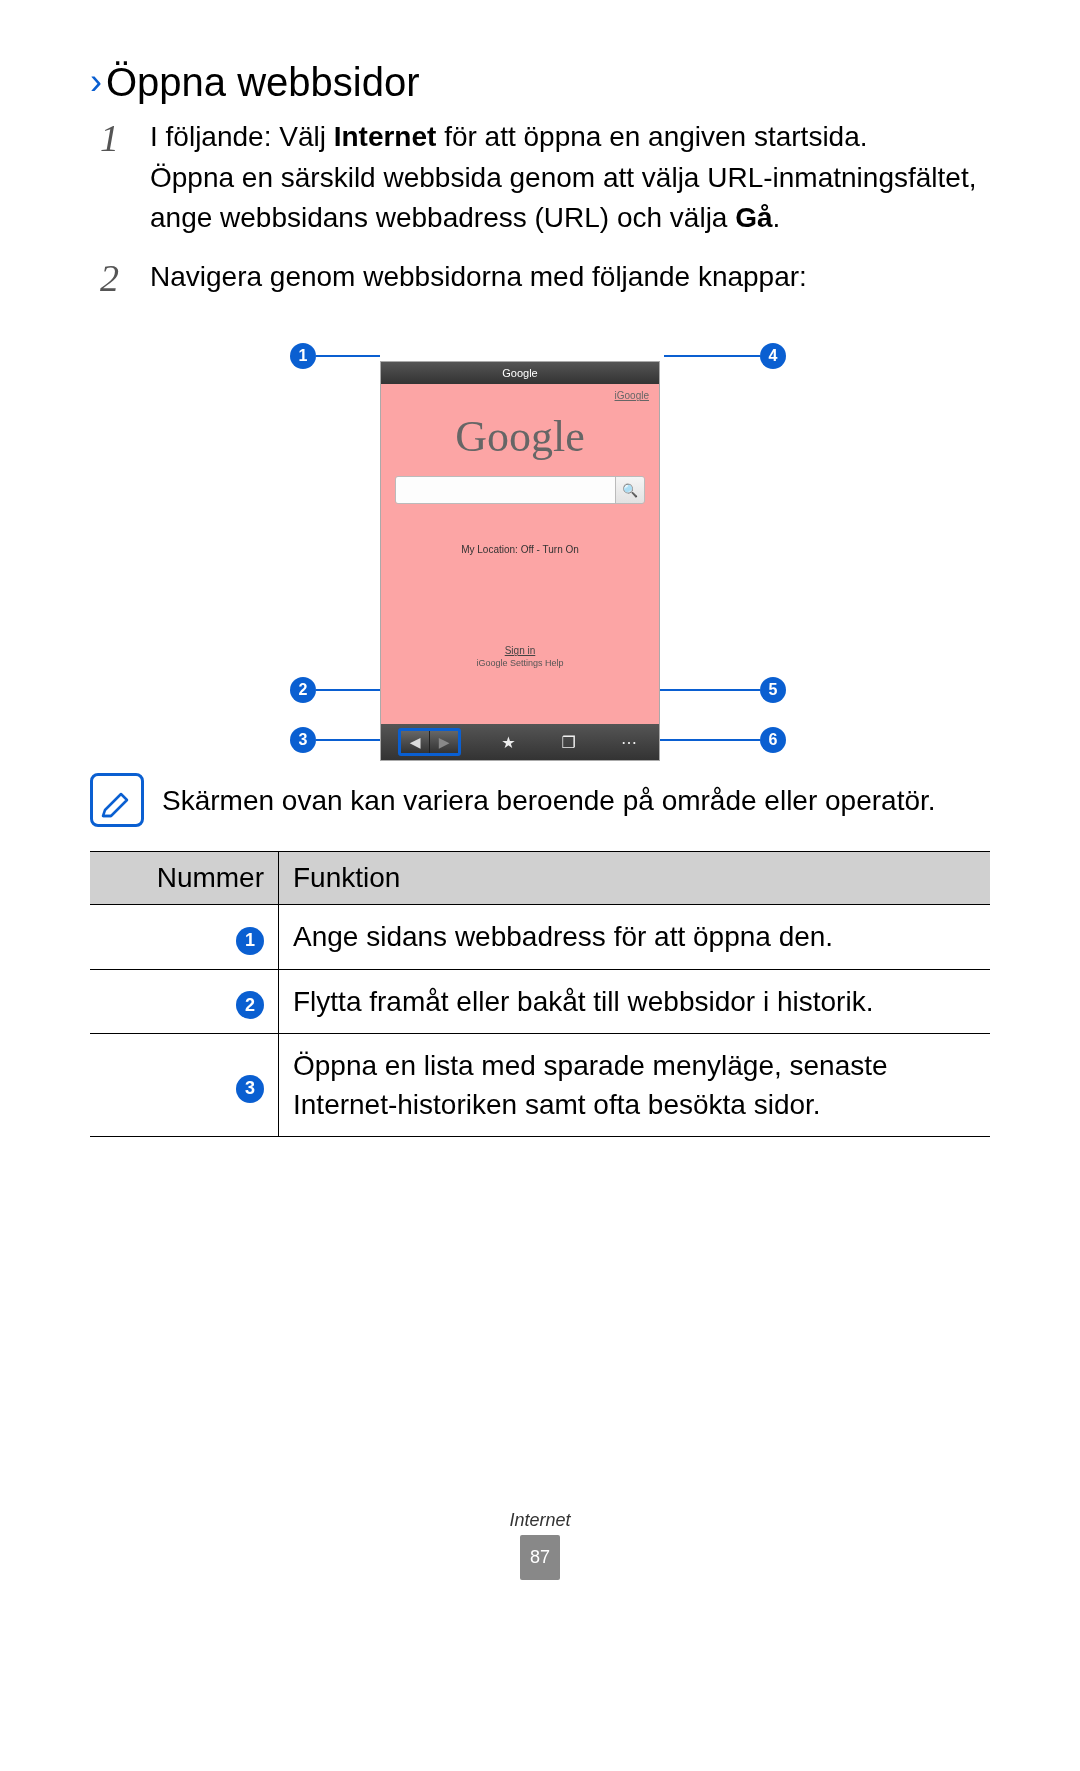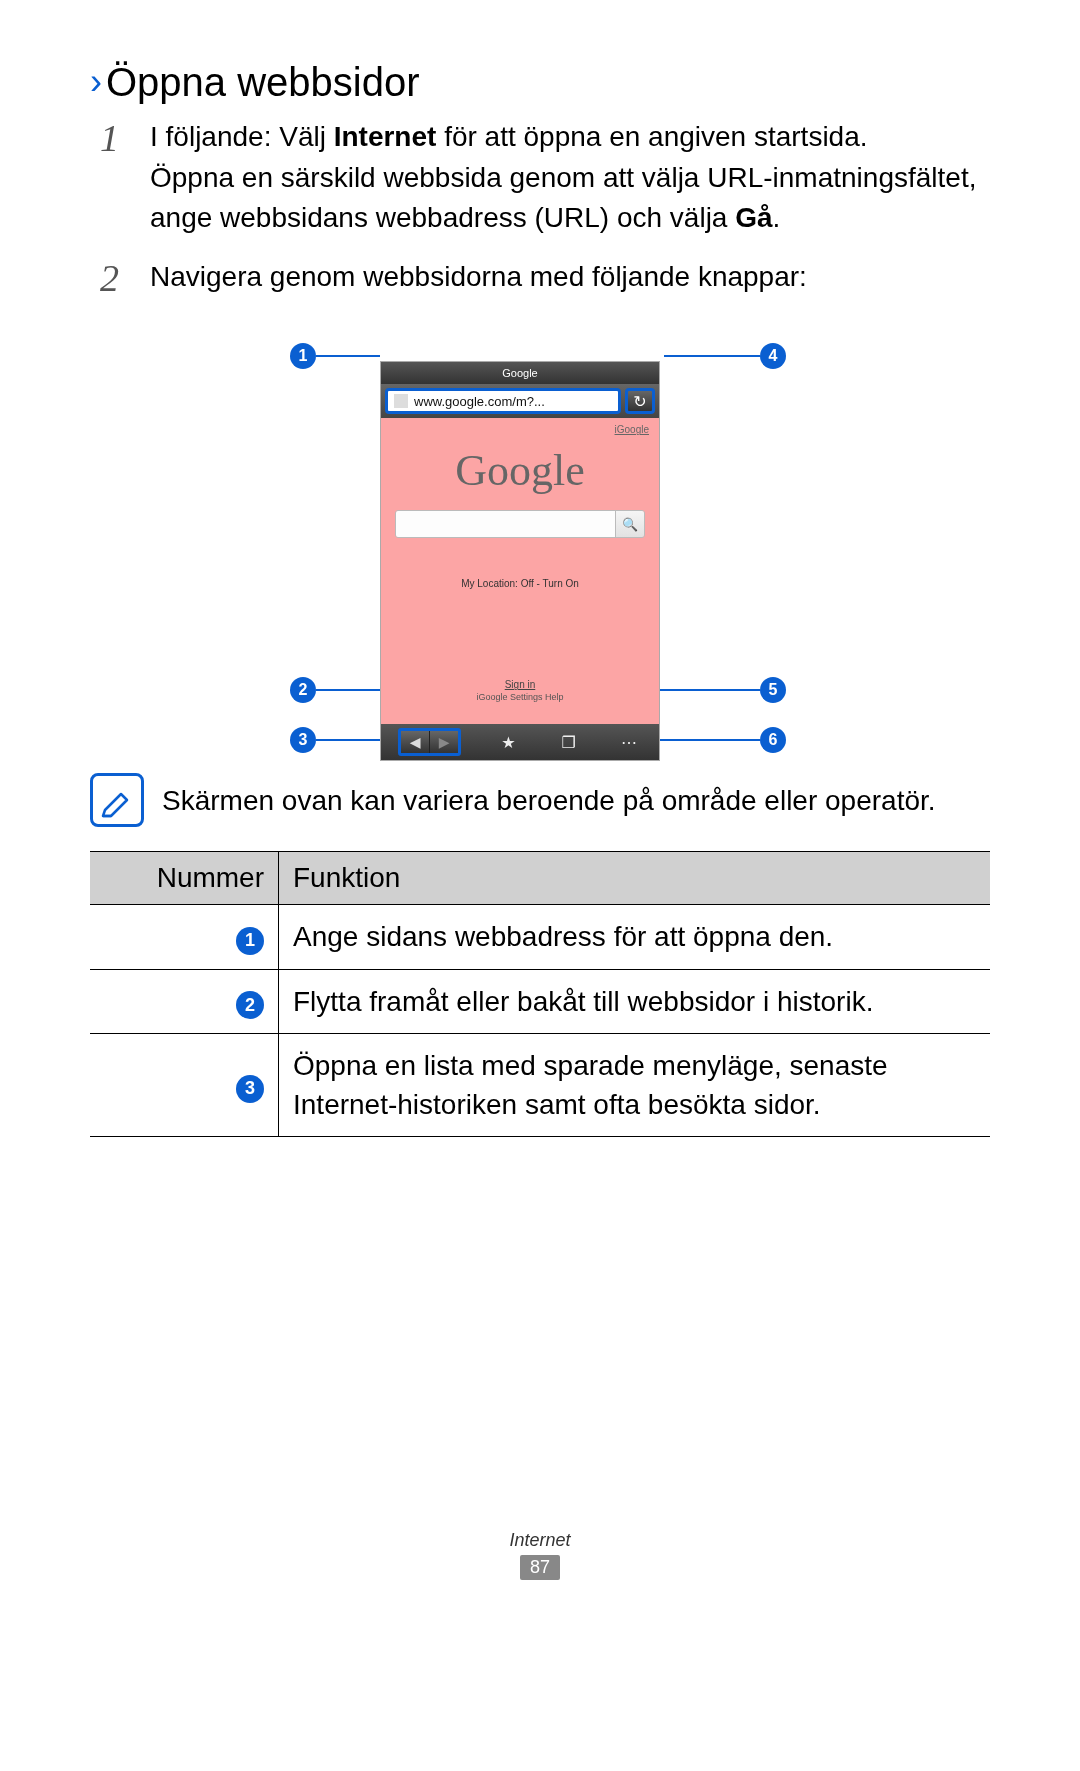--- a/index.html
+++ b/index.html
@@ -322,21 +322,21 @@
     color: #333;
   }
   .footer-page {
     margin-top: 4px;
   }
   .footer-page .pagebox {
     display: inline-block;
     background: #888;
     color: #fff;
     font-size: 18px;
-    padding: 2px 10px;
+    padding: 12px 10px;
     border-radius: 2px;
   }
 </style>
 </head>
 <body>
 
 <div class="page">
 
   <h2 class="heading">
     <span class="heading-chevron">›</span><span>Öppna webbsidor</span>
@@ -369,29 +369,20 @@
     <div class="callout c4">4</div>
     <div class="call-line-h l4"></div>
     <div class="callout c5">5</div>
     <div class="call-line-h l5"></div>
     <div class="callout c6">6</div>
     <div class="call-line-h l6a"></div>
     <div class="call-line-v l6b"></div>
 
     <div class="phone">
       <div class="phone-titlebar">Google</div>
-      <div class="phone-urlrow">
-        <div class="phone-urlbox">
-          <span class="favicon"></span>
-          <span>www.google.com/m?...</span>
-        </div>
-        <div class="phone-refresh">
-          <span>↻</span>
-        </div>
-      </div>
       <div class="phone-content">
         <div class="phone-igoogle">iGoogle</div>
         <div class="phone-google-logo">Google</div>
         <div class="phone-searchrow">
           <div class="phone-searchinput"></div>
           <div class="phone-searchbtn">
             <span>🔍</span>
           </div>
         </div>
         <div class="phone-location">My Location: Off - Turn On</div>

